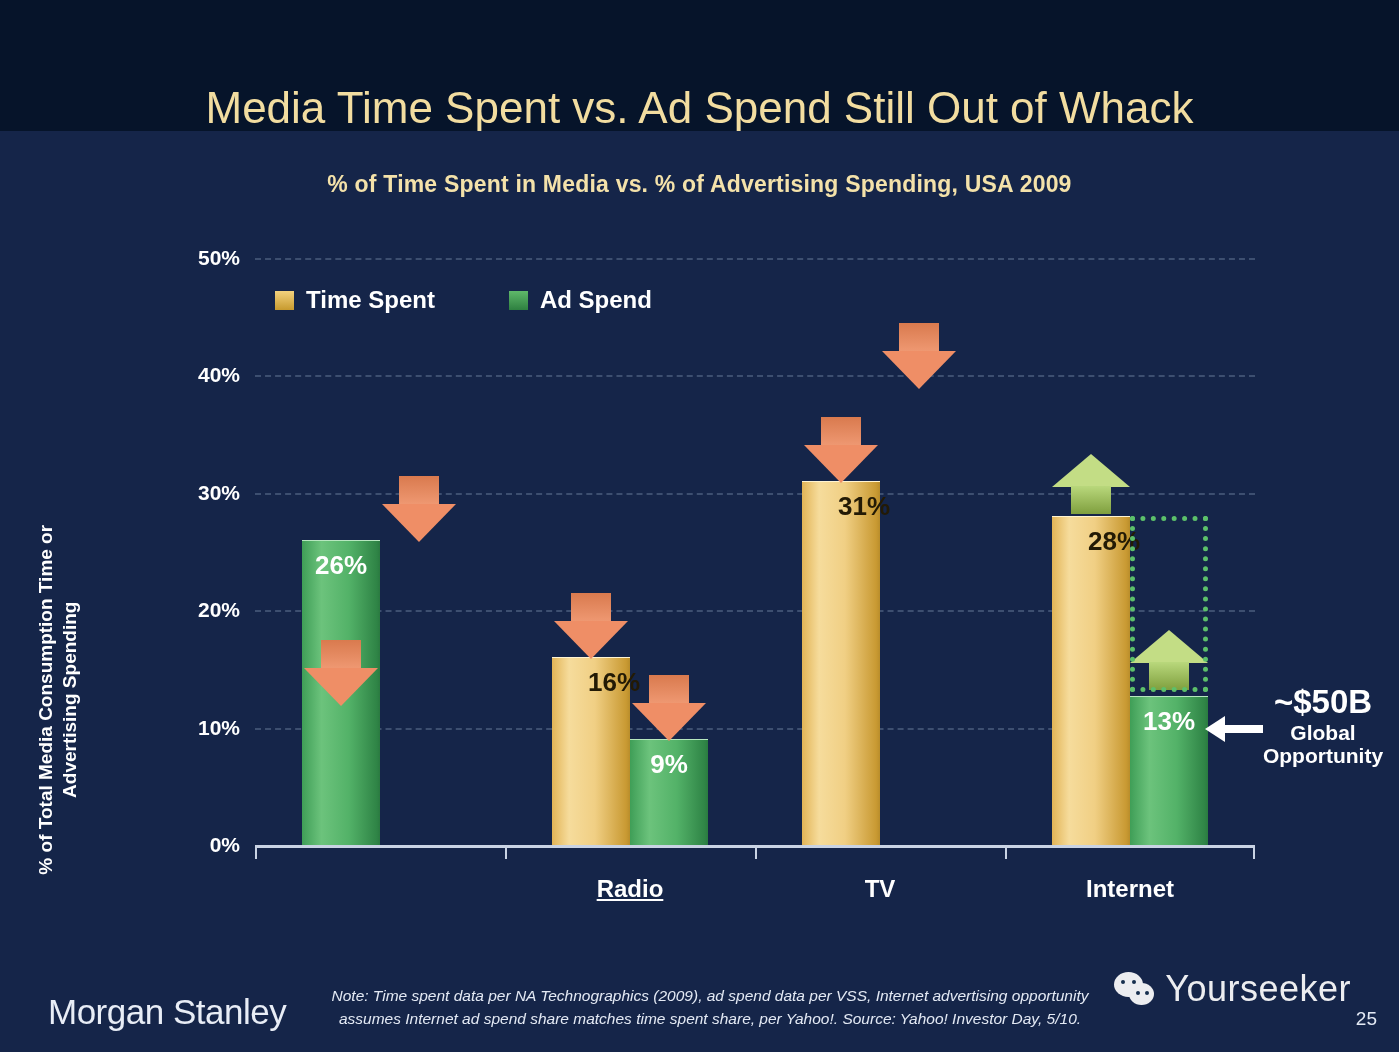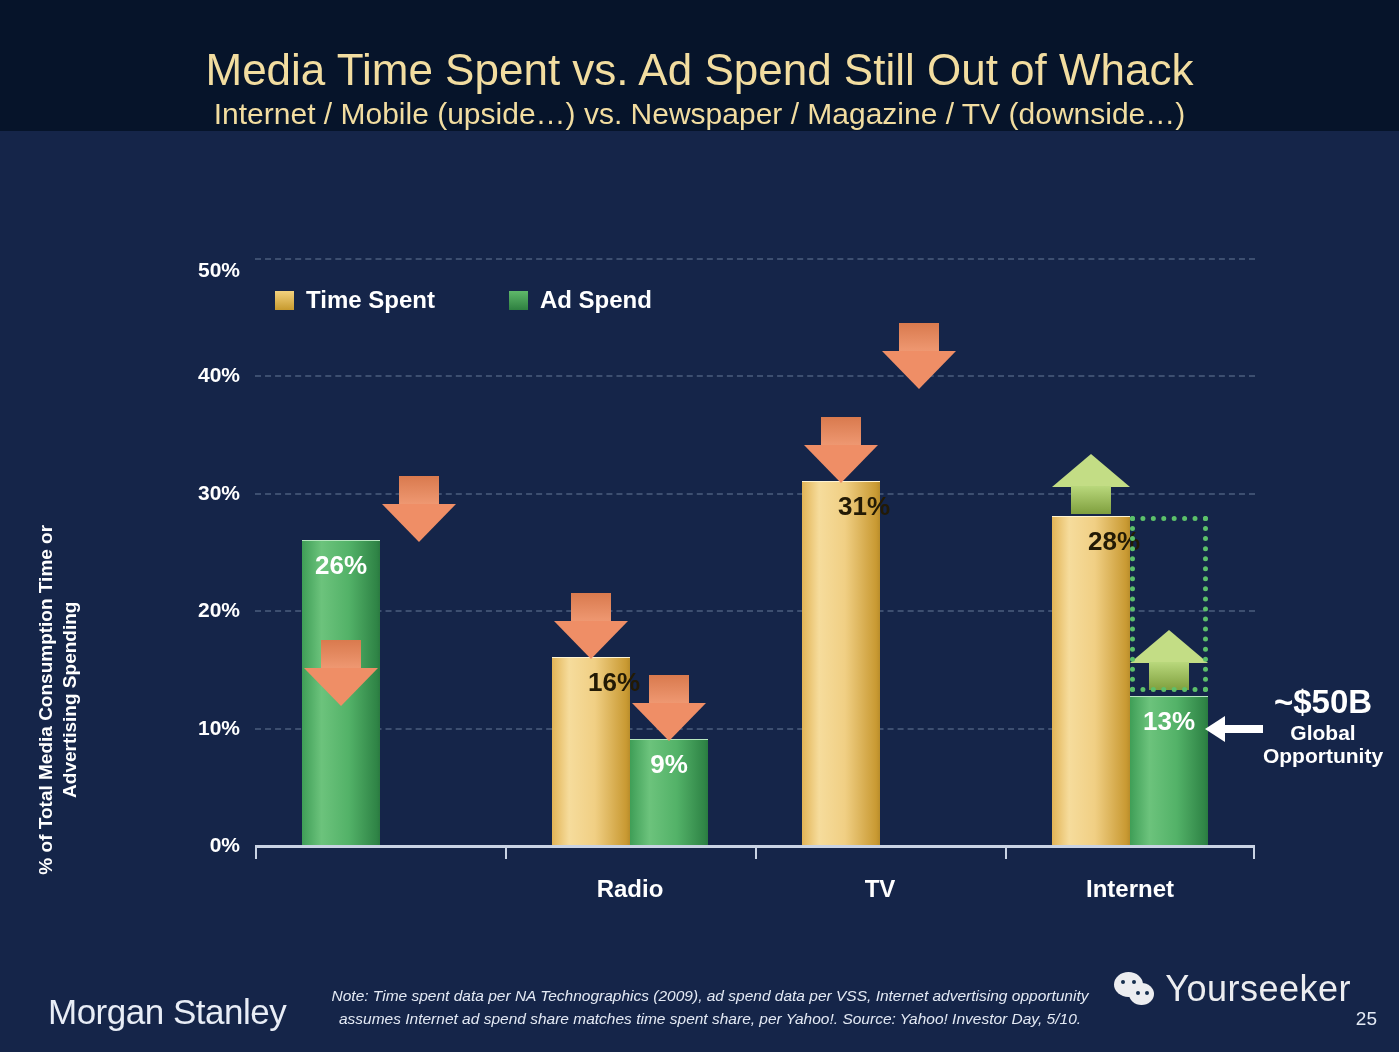--- a/index.html
+++ b/index.html
@@ -188,25 +188,25 @@
   }
   .wm-icon .d { position:absolute; width:4px; height:4px; border-radius:50%; background:#17304f; }
 </style>
 </head>
 <body>
 
 <div class="slide">
 
   <div class="header">
     <div class="title">Media Time Spent vs. Ad Spend Still Out of Whack</div>
-    <div class="subtitle">Internet / Mobile (upside…) vs. Newspaper / Magazine / TV (downside…)</div>
   </div>
 
   <div class="body-area">
 
+    <div class="chart-title">% of Time Spent in Media vs. % of Advertising Spending, USA 2009</div>
 
     <div class="ylabel">% of Total Media Consumption Time or Advertising Spending</div>
 
     <div class="plot" id="plot">
 
       <div class="axis-line"></div>
 
       <div class="legend">
         <div class="legend-item">
           <span class="legend-swatch sw-gold"></span>
@@ -220,21 +220,21 @@
     <div class="ytick" style="top: 587px;">0%</div>
         <div class="gridline" style="top: 469.6px;"></div>
         <div class="ytick" style="top: 469.6px;">10%</div>
         <div class="gridline" style="top: 352.2px;"></div>
         <div class="ytick" style="top: 352.2px;">20%</div>
         <div class="gridline" style="top: 234.8px;"></div>
         <div class="ytick" style="top: 234.8px;">30%</div>
         <div class="gridline" style="top: 117.4px;"></div>
         <div class="ytick" style="top: 117.4px;">40%</div>
         <div class="gridline" style="top: 0px;"></div>
-        <div class="ytick" style="top: 12px;">50%</div>
+        <div class="ytick" style="top: 0px;">50%</div>
         <div class="group" style="left: 47px;">
           <div class="bar bar-green" style="height: 305.24px;">
             <span class="bar-value">26%</span>
           </div>
         </div>
         <div class="arrow-down" style="left: 86px; top: 382.12px;">
           <span class="shaft"></span>
           <span class="head"></span>
         </div>
         <div class="arrow-down" style="left: 164px; top: 217.76px;">
@@ -312,17 +312,17 @@
         <span class="b1"></span>
           <span class="b2"></span>
         <span class="d" style="left:7px;  top:8px;"></span>
         <span class="d" style="left:18px; top:8px;"></span>
         <span class="d" style="left:22px; top:19px;"></span>
         <span class="d" style="left:31px; top:19px;"></span>
       </span>
       <span class="wm-text">Yourseeker</span>
     </div>
 
-      <div class="xlabel" style="left: 505px; width: 250px; top: 744px;">Radio</div>
+      <div class="xlabel" style="left: 505px; width: 250px; top: 744px; text-decoration: underline;">Radio</div>
       <div class="xlabel" style="left: 755px; width: 250px; top: 744px;">TV</div>
       <div class="xlabel" style="left: 1005px; width: 250px; top: 744px;">Internet</div>
     </div>
 </div>
 
 </body></html>

